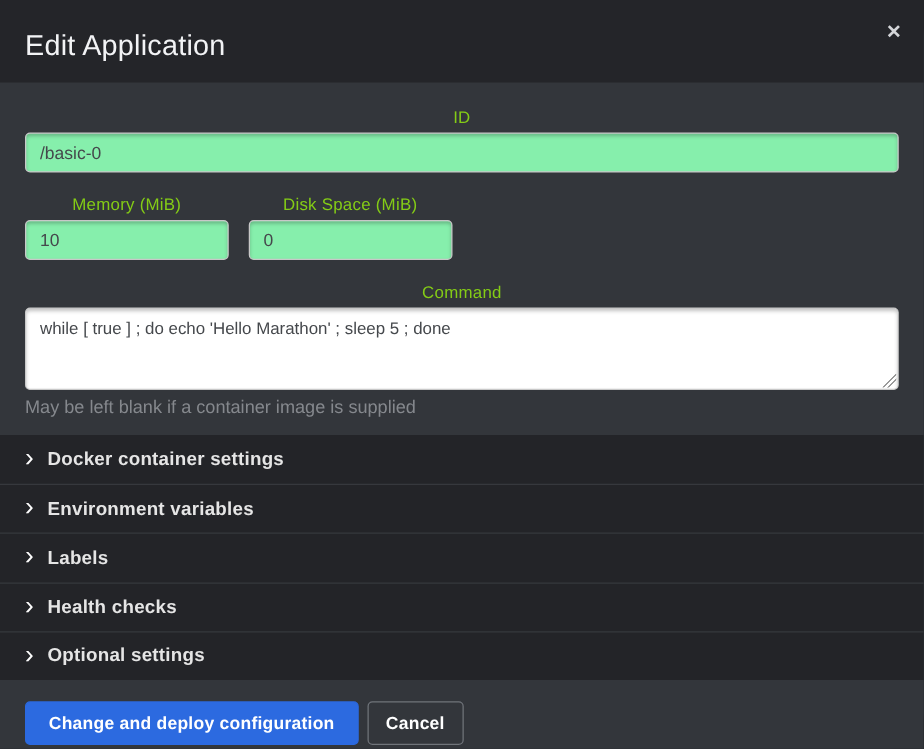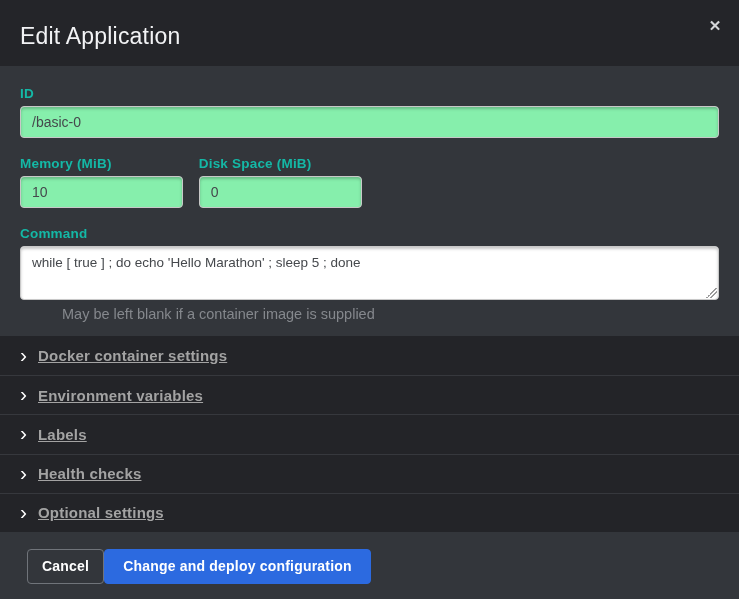--- a/index.html
+++ b/index.html
@@ -41,25 +41,26 @@
     cursor: pointer;
   }
 
   
   .modal-body {
     background: #33363b;
     padding: 20px 20px 14px 20px;
   }
   .field-label {
     display: block;
-    color: #14b8a6;
+    color: #84cc16;
     font-size: 13.5px;
-    font-weight: 700;
+    font-weight: 400;
     margin-bottom: 5px;
     letter-spacing: 0.2px;
+    text-align: center;
   }
   .text-input {
     width: 100%;
     height: 32px;
     border: 1px solid #c8c8c8;
     border-radius: 4px;
     background: #86efac;
     box-shadow: inset 0 2px 3px rgba(0,0,0,0.22);
     padding: 0 11px;
     font-family: "Liberation Sans", "DejaVu Sans", sans-serif;
@@ -71,21 +72,21 @@
   .field-row {
     display: grid;
     grid-template-columns: repeat(4, 1fr);
     gap: 16px;
     margin-bottom: 18px;
   }
   .textarea-wrap { position: relative; }
   .command-textarea {
     display: block;
     width: 100%;
-    height: 54px;
+    height: 66px;
     border: 1px solid #c8c8c8;
     border-radius: 4px;
     background: #ffffff;
     box-shadow: inset 0 2px 3px rgba(0,0,0,0.22);
     padding: 8px 11px;
     font-family: "Liberation Sans", "DejaVu Sans", sans-serif;
     font-size: 13.5px;
     color: #45484c;
     resize: none;
     outline: none;
@@ -99,46 +100,44 @@
       linear-gradient(135deg,
         transparent 0 50%, #9a9a9a 50% 57%,
         transparent 57% 68%, #9a9a9a 68% 75%,
         transparent 75%);
   }
   .help-text {
     margin-top: 6px;
     color: #85888d;
     font-size: 14.5px;
     font-weight: 400;
-    margin-left: 42px;
   }
 
   
   .accordion { background: #232428; }
   .accordion-row {
     height: 39.2px;
     display: flex; align-items: center;
     padding: 0 20px;
     cursor: pointer;
   }
   .accordion-row + .accordion-row { border-top: 1px solid #36383d; }
   .chevron {
     color: #ffffff;
     font-size: 21px;
     font-weight: 400;
     line-height: 0;
     margin-right: 11px;
     position: relative; top: -1px;
   }
   .accordion-label {
-    color: #a3a3a3;
+    color: #e5e5e5;
     font-size: 15px;
     font-weight: 700;
     letter-spacing: 0.2px;
-    text-decoration: underline;
   }
 
   
   .modal-footer {
     flex: 0 0 69px;
     background: #33363b;
     display: flex; align-items: flex-start;
     padding: 17px 20px 0 20px;
   }
   .btn {
@@ -222,17 +221,17 @@
       <span class="chevron">›</span>
       <span class="accordion-label">Health checks</span>
     </div>
     <div class="accordion-row">
       <span class="chevron">›</span>
       <span class="accordion-label">Optional settings</span>
     </div>
   </div>
 
   <div class="modal-footer">
+    <button class="btn btn-primary">Change and deploy configuration</button>
     <button class="btn btn-cancel">Cancel</button>
-    <button class="btn btn-primary">Change and deploy configuration</button>
   </div>
 
 </div>
 
 </body></html>

